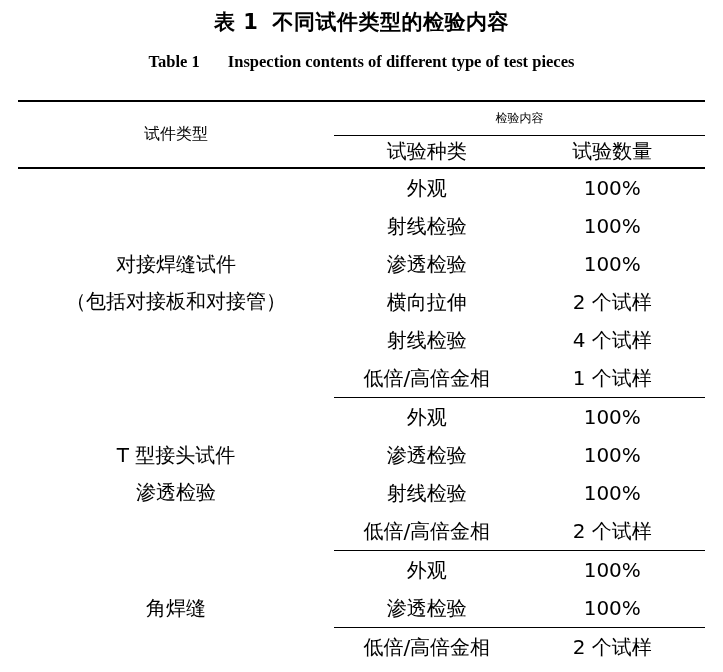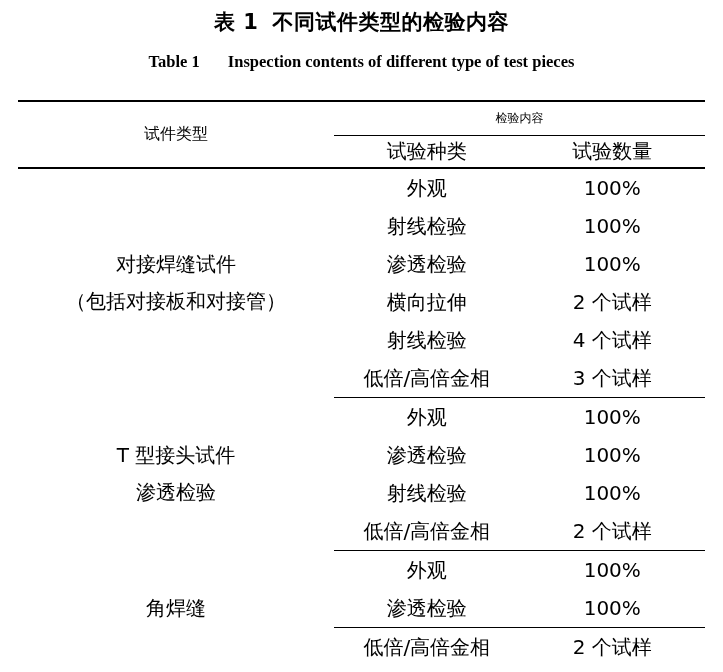--- a/index.html
+++ b/index.html
@@ -138,21 +138,21 @@
       <tr class="data-row">
         <td>横向拉伸</td>
         <td>2 个试样</td>
       </tr>
       <tr class="data-row">
         <td>射线检验</td>
         <td>4 个试样</td>
       </tr>
       <tr class="data-row">
         <td class="thin-sep">低倍/高倍金相</td>
-        <td class="thin-sep">3 个试样</td>
+        <td class="thin-sep">1 个试样</td>
       </tr>
 
       <tr class="data-row">
         <td class="group-label thin-sep-none" rowspan="4">
           <span class="center-line">T 型接头试件</span>
           <span class="center-line">渗透检验</span>
         </td>
         <td>外观</td>
         <td>100%</td>
       </tr>

